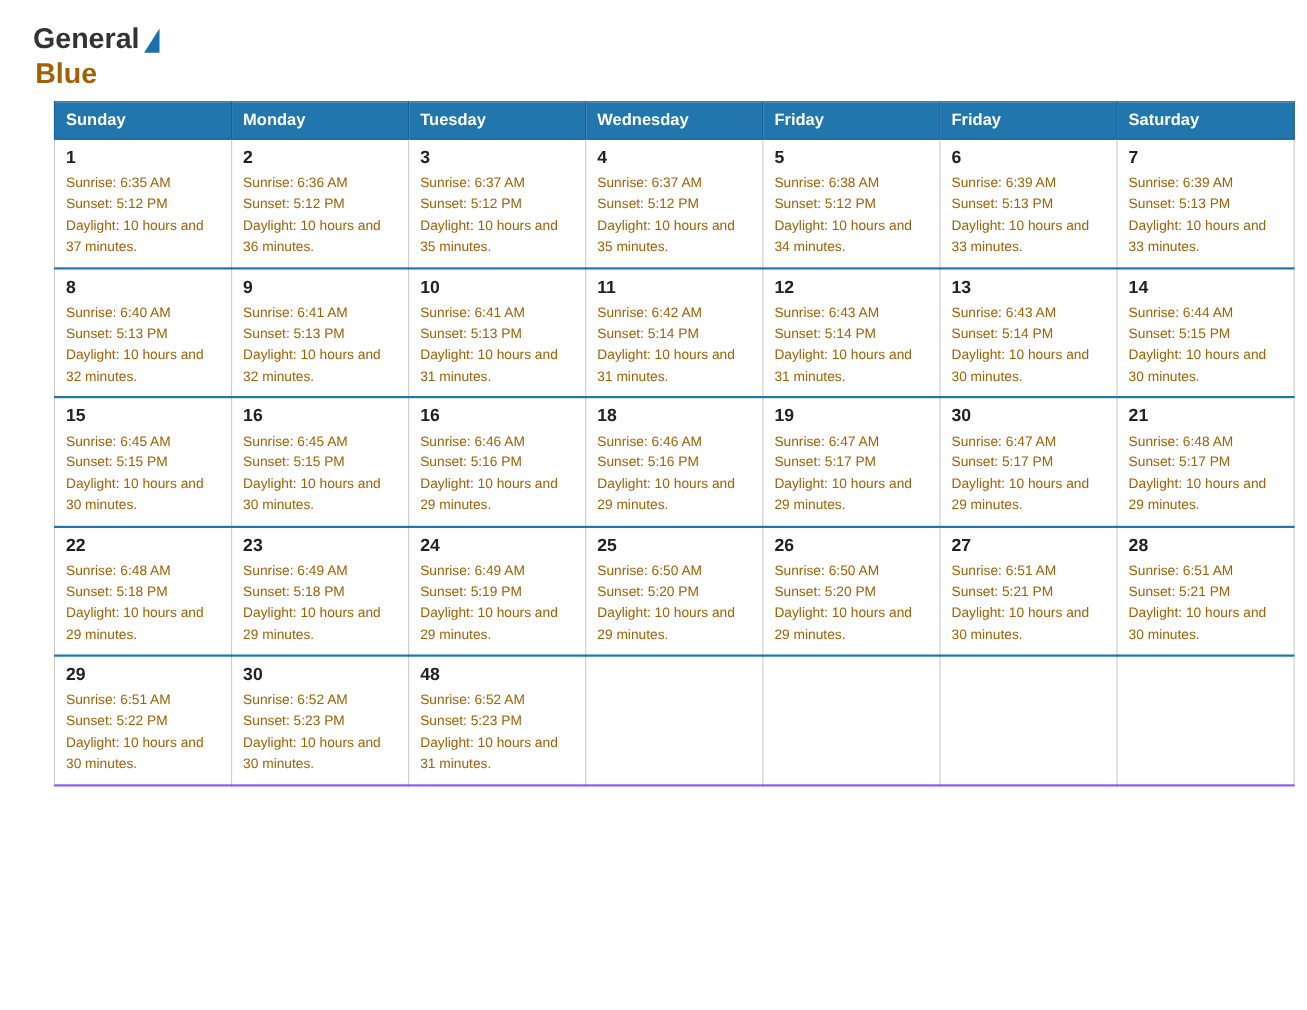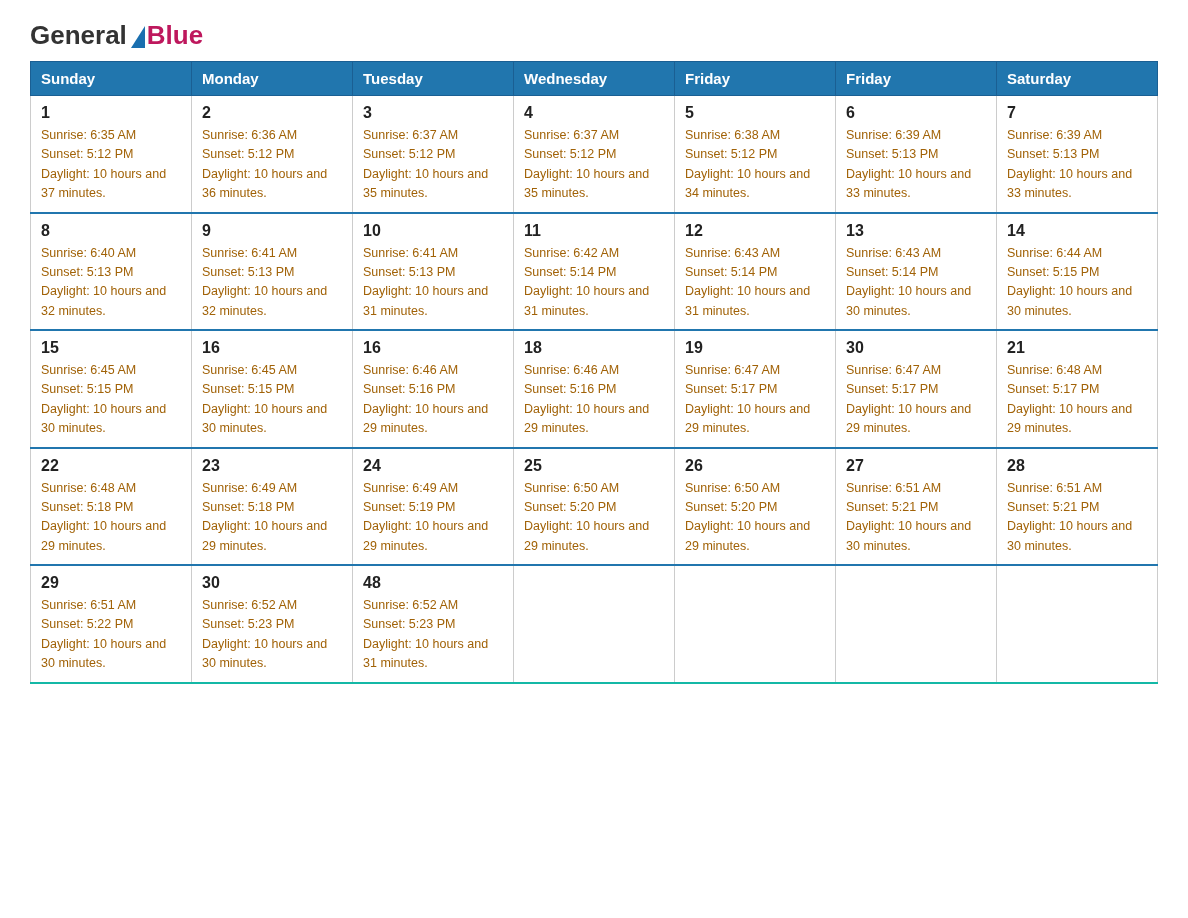--- a/index.html
+++ b/index.html
@@ -11,21 +11,21 @@
       padding: 20px 30px;
     }
     .header {
       display: flex;
       justify-content: space-between;
       align-items: flex-start;
       margin-bottom: 10px;
     }
     .logo {
       display: flex;
-      flex-direction: row;
+      flex-direction: column;
       align-items: flex-start;
     }
     .logo-top {
       display: flex;
       align-items: center;
     }
     .logo-general {
       font-size: 26px;
       font-weight: bold;
       color: #333;
@@ -35,41 +35,42 @@
       height: 0;
       border-left: 14px solid transparent;
       border-right: 0px solid transparent;
       border-bottom: 22px solid #1a6faf;
       margin-left: 4px;
       margin-top: 2px;
     }
     .logo-blue {
       font-size: 26px;
       font-weight: bold;
-      color: #be185d;
+      color: #a16207;
       margin-left: 2px;
     }
     .title-section {
       text-align: right;
     }
     .month-title {
       font-size: 52px;
       font-weight: bold;
       color: #222;
       line-height: 1.1;
     }
     .location {
       font-size: 22px;
       color: #555;
       margin-top: 4px;
     }
     table {
       width: 100%;
       border-collapse: collapse;
       margin-top: 10px;
+      margin-left: 19px;
     }
     thead th {
       background-color: #2176ae;
       color: #fff;
       font-size: 15px;
       font-weight: bold;
       padding: 8px 10px;
       text-align: left;
       border: 1px solid #1a5f93;
     }
@@ -94,21 +95,21 @@
     }
     .day-info {
       font-size: 12.5px;
       line-height: 1.55;
       color: #a16207;
     }
     .empty-cell {
       background: #fff;
     }
     tbody tr:last-child {
-      border-bottom: 2px solid #14b8a6;
+      border-bottom: 2px solid #8b5cf6;
     }
   </style>
 </head>
 <body>
 
 <div class="header">
   <div class="logo">
     <div class="logo-top">
       <span class="logo-general">General</span>
       <div class="logo-triangle"></div>

